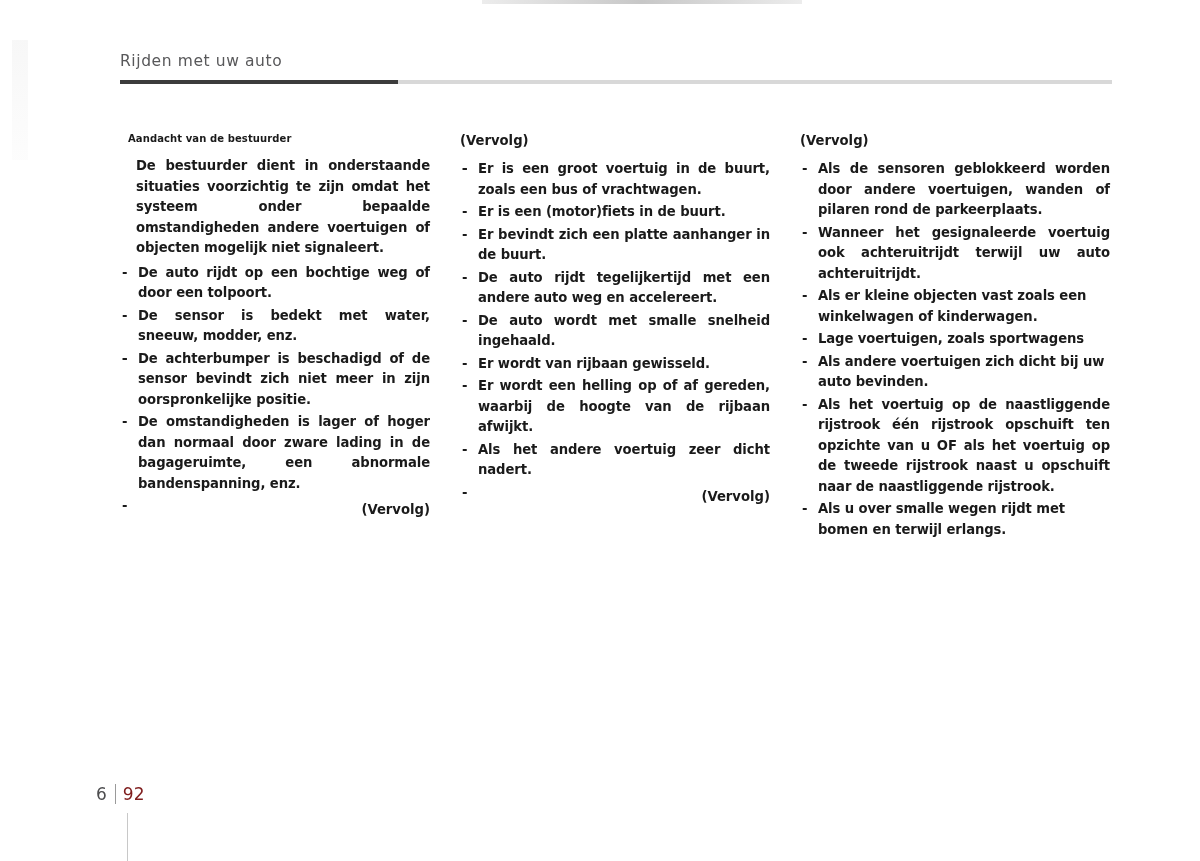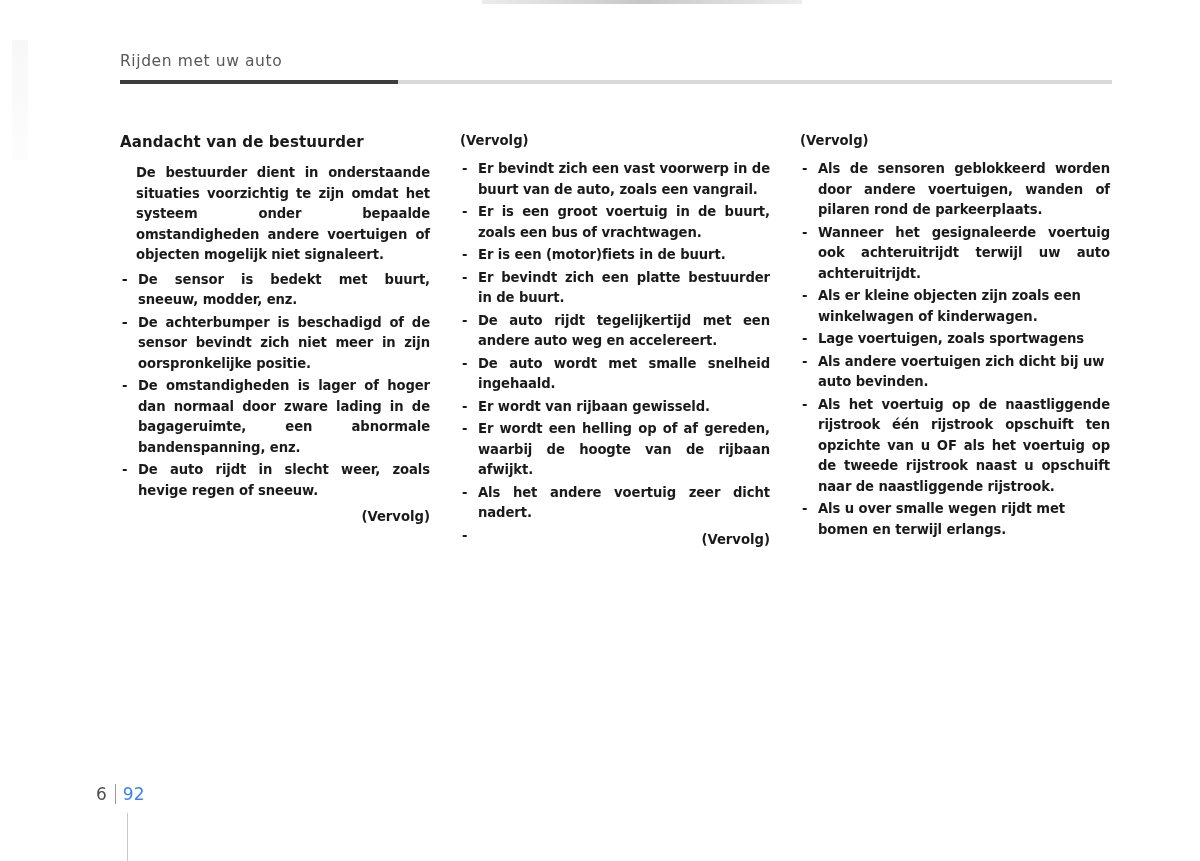--- a/index.html
+++ b/index.html
@@ -59,24 +59,24 @@
     display: flex;
     gap: 0;
   }
   .col {
     width: 310px;
     margin-right: 30px;
   }
   .col:last-child { margin-right: 0; }
 
   .col-heading {
-    font-size: 15px;
-    font-weight: bold;
-    color: #1a1a1a;
-    margin: 0 0 12px 0;
+    font-size: 10px;
+    font-weight: bold;
+    color: #1a1a1a;
+    margin: 0 0 12px 8px;
     letter-spacing: 0.1px;
   }
   .cont-label {
     font-size: 13.2px;
     font-weight: bold;
     color: #1a1a1a;
     margin: 0 0 11px 0;
   }
   .para {
     font-size: 13.2px;
@@ -134,21 +134,21 @@
     font-family: "DejaVu Sans", sans-serif;
   }
   .footer-divider {
     width: 1px;
     height: 20px;
     background: #9a9a9a;
     margin: 0 7px 0 8px;
   }
   .footer-page {
     font-size: 17px;
-    color: #3b82f6;
+    color: #7f1d1d;
   }
   .edge-line {
     position: absolute;
     left: 115px;
     top: 813px;
     width: 1px;
     height: 48px;
     background: #c8c8c8;
   }
   .top-smudge {
@@ -184,53 +184,53 @@
       <div class="dark"></div>
     </div>
   </div>
 
   <div class="columns">
 
     <div class="col">
       <div class="col-heading">Aandacht van de bestuurder</div>
       <p class="para">De bestuurder dient in onderstaande situaties voorzichtig te zijn omdat het systeem onder bepaalde omstandigheden andere voertuigen of objecten mogelijk niet signaleert.</p>
       <ul class="dash-list">
-        <li><span class="dash">-</span></li>
-        <li><span class="dash">-</span><span>De sensor is bedekt met buurt, sneeuw, modder, enz.</span></li>
+        <li><span class="dash">-</span><span>De auto rijdt op een bochtige weg of door een tolpoort.</span></li>
+        <li><span class="dash">-</span><span>De sensor is bedekt met water, sneeuw, modder, enz.</span></li>
         <li><span class="dash">-</span></li>
         <li><span class="dash">-</span><span>De achterbumper is beschadigd of de sensor bevindt zich niet meer in zijn oorspronkelijke positie.</span></li>
         <li><span class="dash">-</span><span>De omstandigheden is lager of hoger dan normaal door zware lading in de bagageruimte, een abnormale bandenspanning, enz.</span></li>
-        <li><span class="dash">-</span><span>De auto rijdt in slecht weer, zoals hevige regen of sneeuw.</span></li>
+        <li><span class="dash">-</span></li>
       </ul>
       <div class="vervolg-end">(Vervolg)</div>
     </div>
 
     <div class="col">
       <div class="cont-label">(Vervolg)</div>
       <ul class="dash-list">
-        <li><span class="dash">-</span><span>Er bevindt zich een vast voorwerp in de buurt van de auto, zoals een vangrail.</span></li>
+        <li><span class="dash">-</span></li>
         <li><span class="dash">-</span><span>Er is een groot voertuig in de buurt, zoals een bus of vrachtwagen.</span></li>
         <li class="nojust"><span class="dash">-</span><span>Er is een (motor)fiets in de buurt.</span></li>
-        <li><span class="dash">-</span><span>Er bevindt zich een platte bestuurder in de buurt.</span></li>
+        <li><span class="dash">-</span><span>Er bevindt zich een platte aanhanger in de buurt.</span></li>
         <li><span class="dash">-</span><span>De auto rijdt tegelijkertijd met een andere auto weg en accelereert.</span></li>
         <li><span class="dash">-</span><span>De auto wordt met smalle snelheid ingehaald.</span></li>
         <li class="nojust"><span class="dash">-</span><span>Er wordt van rijbaan gewisseld.</span></li>
         <li><span class="dash">-</span><span>Er wordt een helling op of af gereden, waarbij de hoogte van de rijbaan afwijkt.</span></li>
         <li><span class="dash">-</span><span>Als het andere voertuig zeer dicht nadert.</span></li>
         <li><span class="dash">-</span></li>
       </ul>
       <div class="vervolg-end">(Vervolg)</div>
     </div>
 
     <div class="col">
       <div class="cont-label">(Vervolg)</div>
       <ul class="dash-list">
         <li><span class="dash">-</span><span>Als de sensoren geblokkeerd worden door andere voertuigen, wanden of pilaren rond de parkeerplaats.</span></li>
         <li><span class="dash">-</span><span>Wanneer het gesignaleerde voertuig ook achteruitrijdt terwijl uw auto achteruitrijdt.</span></li>
-        <li class="nojust"><span class="dash">-</span><span>Als er kleine objecten zijn zoals een winkelwagen of kinderwagen.</span></li>
+        <li class="nojust"><span class="dash">-</span><span>Als er kleine objecten vast zoals een winkelwagen of kinderwagen.</span></li>
         <li class="nojust"><span class="dash">-</span><span>Lage voertuigen, zoals sportwagens</span></li>
         <li class="nojust"><span class="dash">-</span><span>Als andere voertuigen zich dicht bij uw auto bevinden.</span></li>
         <li><span class="dash">-</span><span>Als het voertuig op de naastliggende rijstrook één rijstrook opschuift ten opzichte van u OF als het voertuig op de tweede rijstrook naast u opschuift naar de naastliggende rijstrook.</span></li>
         <li class="nojust"><span class="dash">-</span><span>Als u over smalle wegen rijdt met bomen en terwijl erlangs.</span></li>
       </ul>
     </div>
 
   </div>
 
   <div class="footer">

